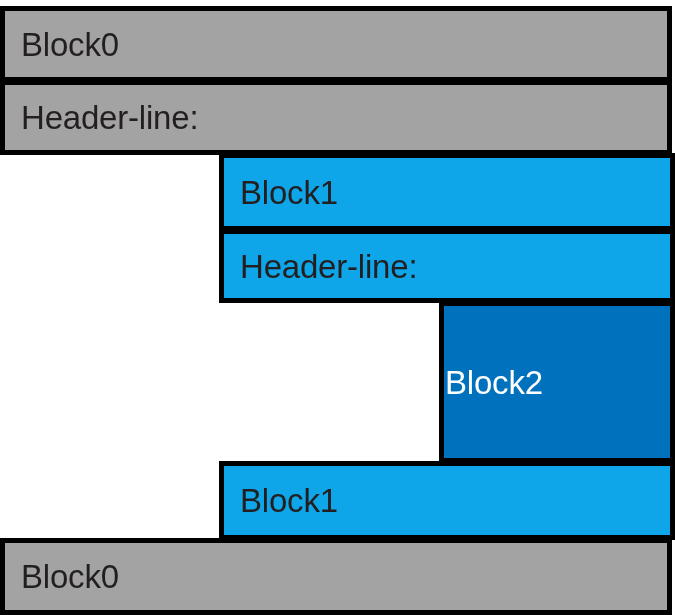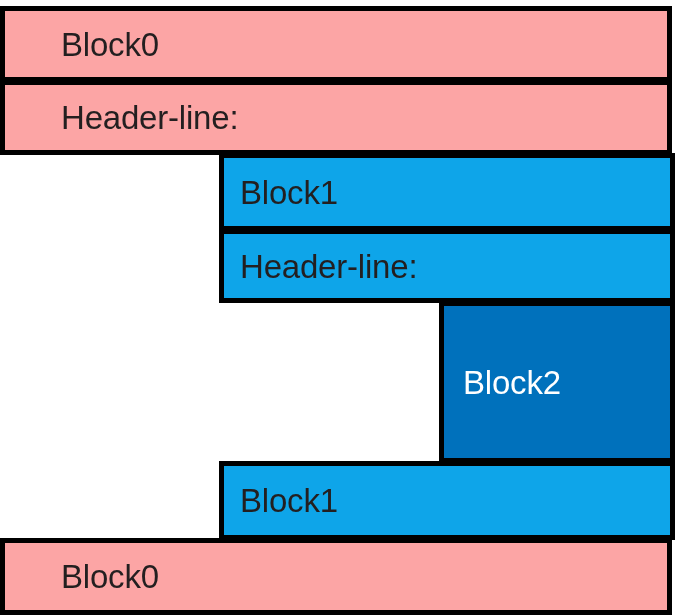--- a/index.html
+++ b/index.html
@@ -27,22 +27,21 @@
   }
   .block-row .row-label {
     font-size: 33px;
     line-height: 1;
     white-space: nowrap;
     letter-spacing: -0.2px;
     padding-left: 16px;
     font-weight: 400;
   }
   .lvl0 {
-    background: #fca5a5;
-    padding-left: 40px;
+    background: #a3a3a3;
   }
   .lvl0 .row-label {
     color: #231f20;
   }
   .lvl1 {
     background: #0ea5e9;
   }
   .lvl1 .row-label {
     color: #231f20;
   }
@@ -58,21 +57,21 @@
   #block0-header  { left: 0px;   top: 80px;  width: 672px; height: 75px; }
   #block0-footer  { left: 0px;   top: 538px; width: 672px; height: 77px; }
 
   
   #block1-title   { left: 219px; top: 153px; width: 456px; height: 78px; }
   #block1-header  { left: 219px; top: 229px; width: 456px; height: 74px; }
   #block1-footer  { left: 219px; top: 461px; width: 456px; height: 79px; }
 
   
   #block2-body    { left: 439px; top: 301px; width: 236px; height: 162px; }
-  #block2-body .row-label { padding-left: 19px; }
+  #block2-body .row-label { padding-left: 1px; }
 </style>
 </head>
 <body>
 
 <div id="diagram-root">
 
   <div class="block-row lvl0" id="block0-title">
     <span class="row-label">Block0</span>
   </div>
 

